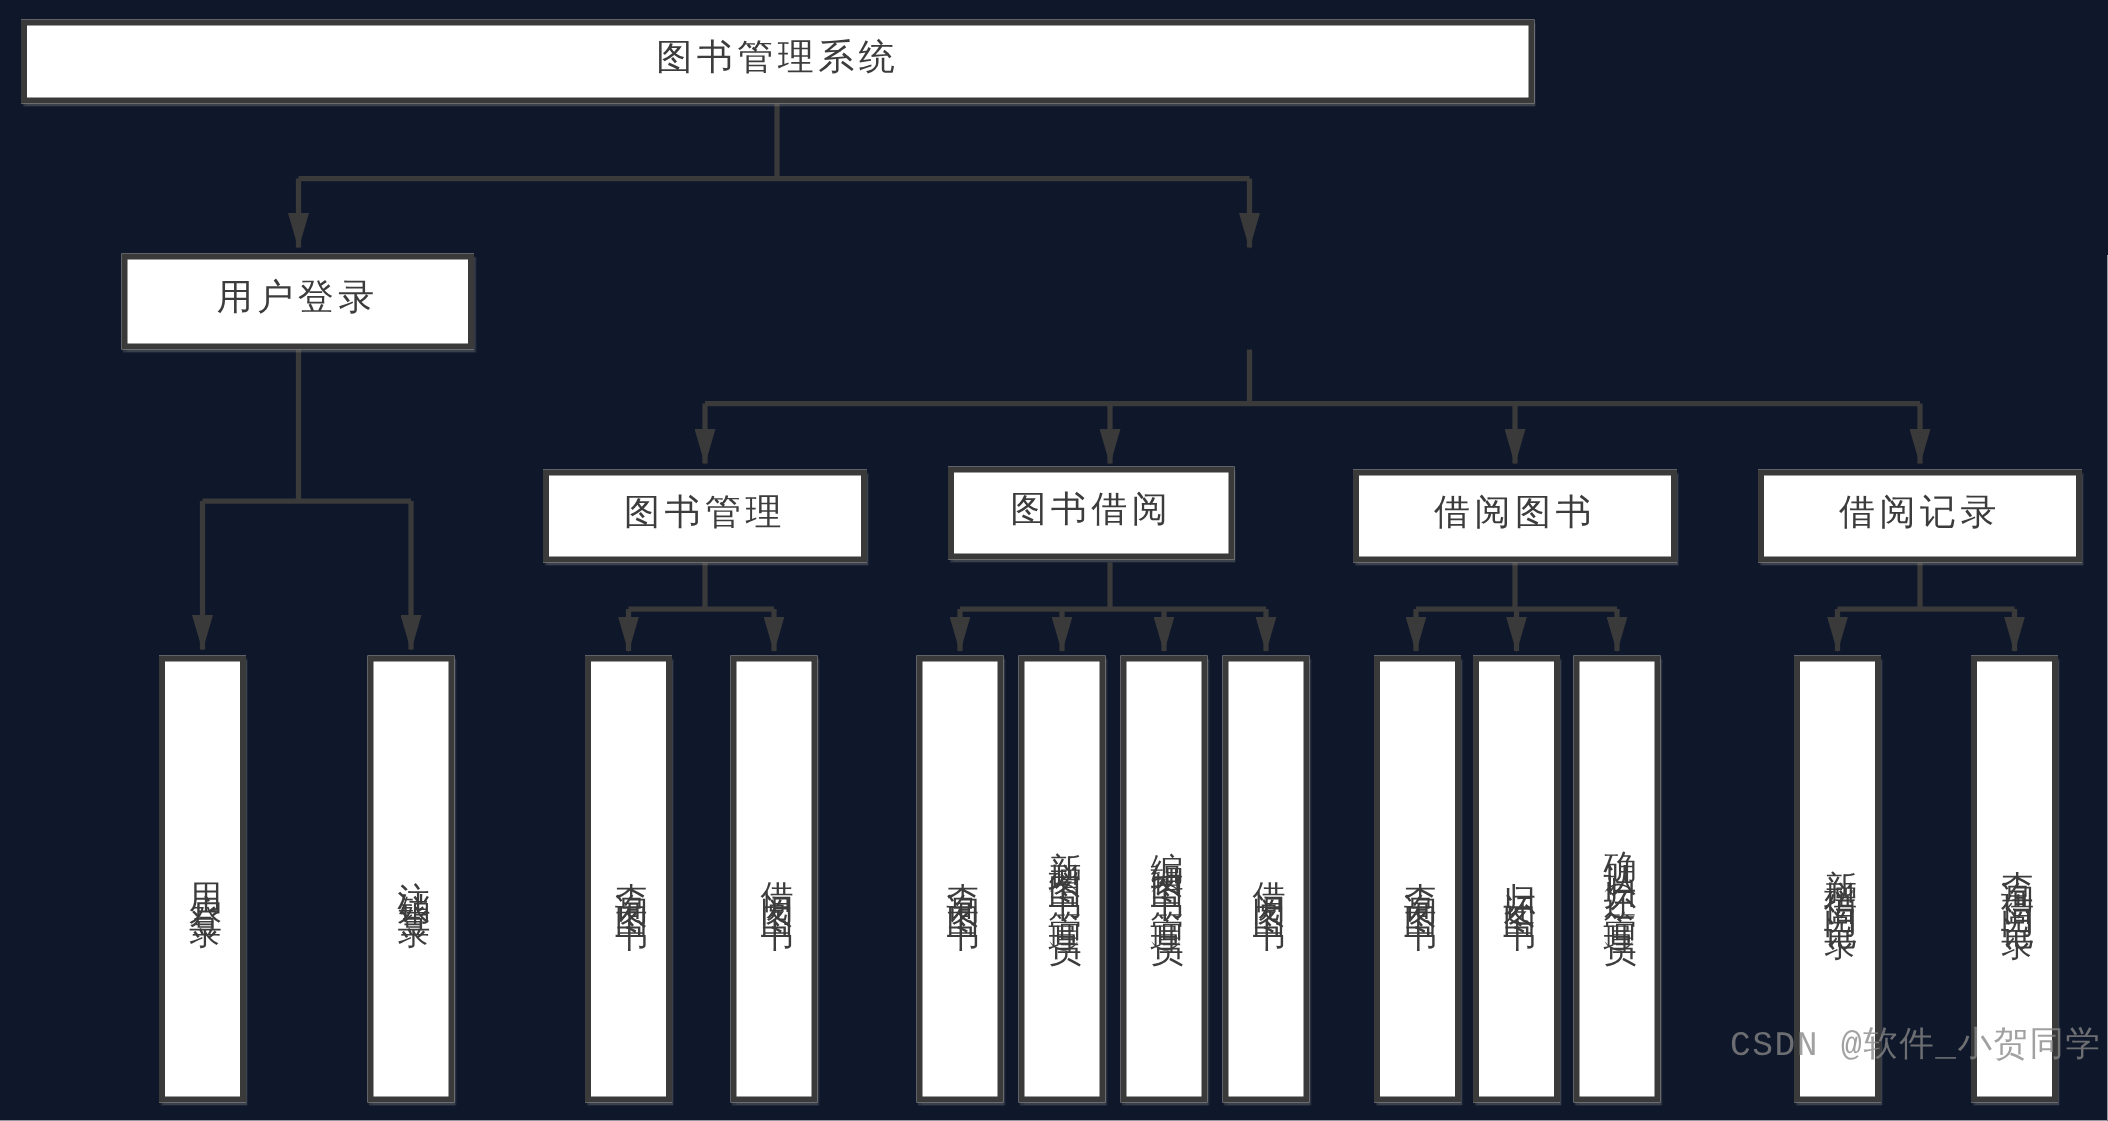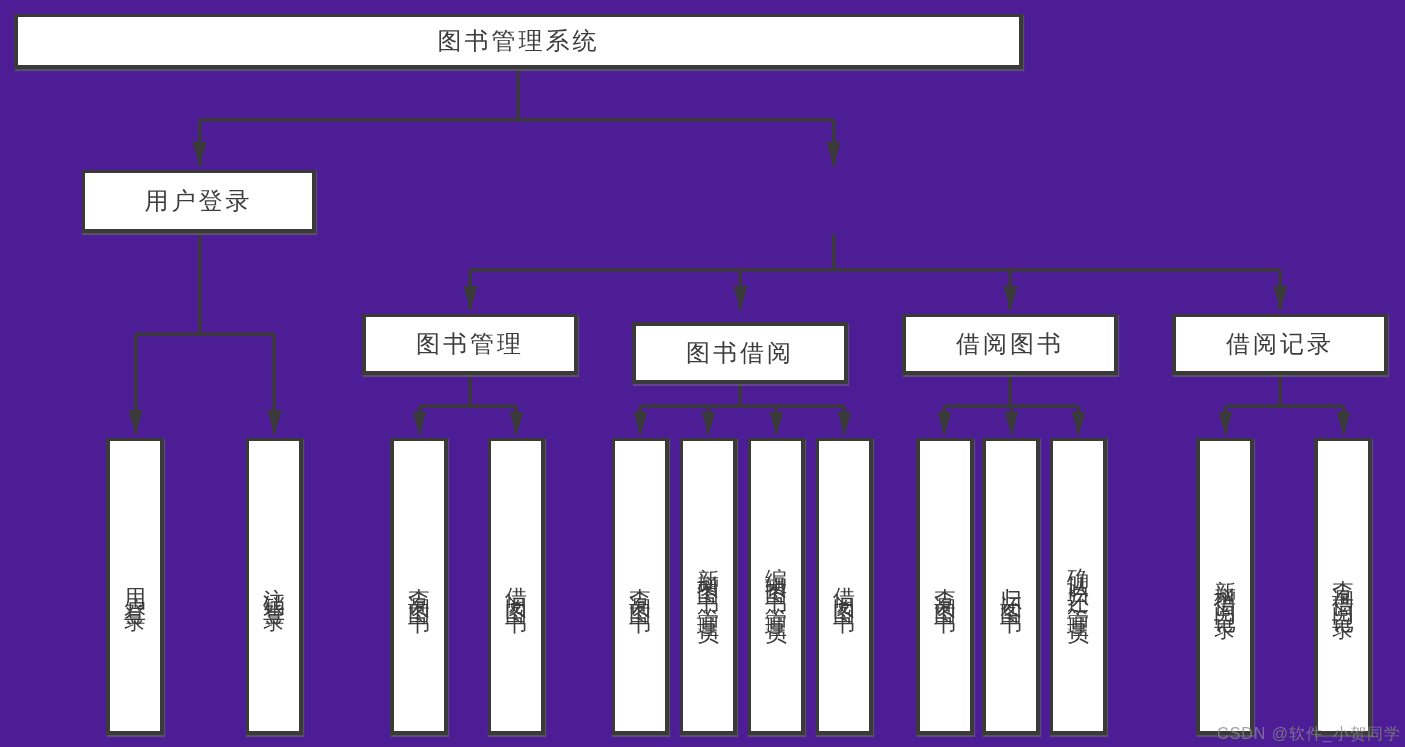--- a/index.html
+++ b/index.html
@@ -4,22 +4,22 @@
 <style>
   html, body {
     margin: 0;
     padding: 0;
     background: #ffffff;
   }
   .canvas {
     position: relative;
     width: 1405px;
     height: 747px;
-    background: #4c1d95;
-    font-family: Liberation Sans, sans-serif;
+    background: #0f172a;
+    font-family: Liberation Mono, monospace;
     overflow: hidden;
   }
   .connectors {
     position: absolute;
     left: 0;
     top: 0;
     z-index: 1;
   }
   .box {
     position: absolute;
@@ -43,26 +43,25 @@
     writing-mode: vertical-rl;
     text-orientation: mixed;
     font-size: 22px;
     letter-spacing: 8px;
     line-height: 1;
   }
   .watermark {
     position: absolute;
     top: 680px;
     right: 4px;
-    font-size: 16px;
+    font-size: 23px;
     color: rgba(135, 135, 135, 0.78);
     letter-spacing: 1px;
     z-index: 5;
     white-space: nowrap;
-    margin-top: 44px;
   }
 </style>
 </head>
 <body>
 
 <div class="canvas">
 
   <svg class="connectors" width="1405" height="747" viewBox="0 0 1405 747" xmlns="http://www.w3.org/2000/svg">
     <defs>
       <marker id="arw" viewBox="0 0 24 14" refX="23" refY="7" markerWidth="24" markerHeight="14" orient="auto" markerUnits="userSpaceOnUse">
@@ -110,21 +109,21 @@
     <span class="lbl">图书管理系统</span>
   </div>
 
   <div class="box h" style="left:81px;top:169px;width:235px;height:64px">
     <span class="lbl">用户登录</span>
   </div>
 
   <div class="box h" style="left:362px;top:313px;width:216px;height:62px">
     <span class="lbl">图书管理</span>
   </div>
-  <div class="box h" style="left:632px;top:322px;width:216px;height:62px">
+  <div class="box h" style="left:632px;top:311px;width:191px;height:62px">
     <span class="lbl">图书借阅</span>
   </div>
   <div class="box h" style="left:902px;top:313px;width:216px;height:62px">
     <span class="lbl">借阅图书</span>
   </div>
   <div class="box h" style="left:1172px;top:313px;width:216px;height:62px">
     <span class="lbl">借阅记录</span>
   </div>
 
   <div class="box v" style="left:106px;top:437px;width:58px;height:298px">

